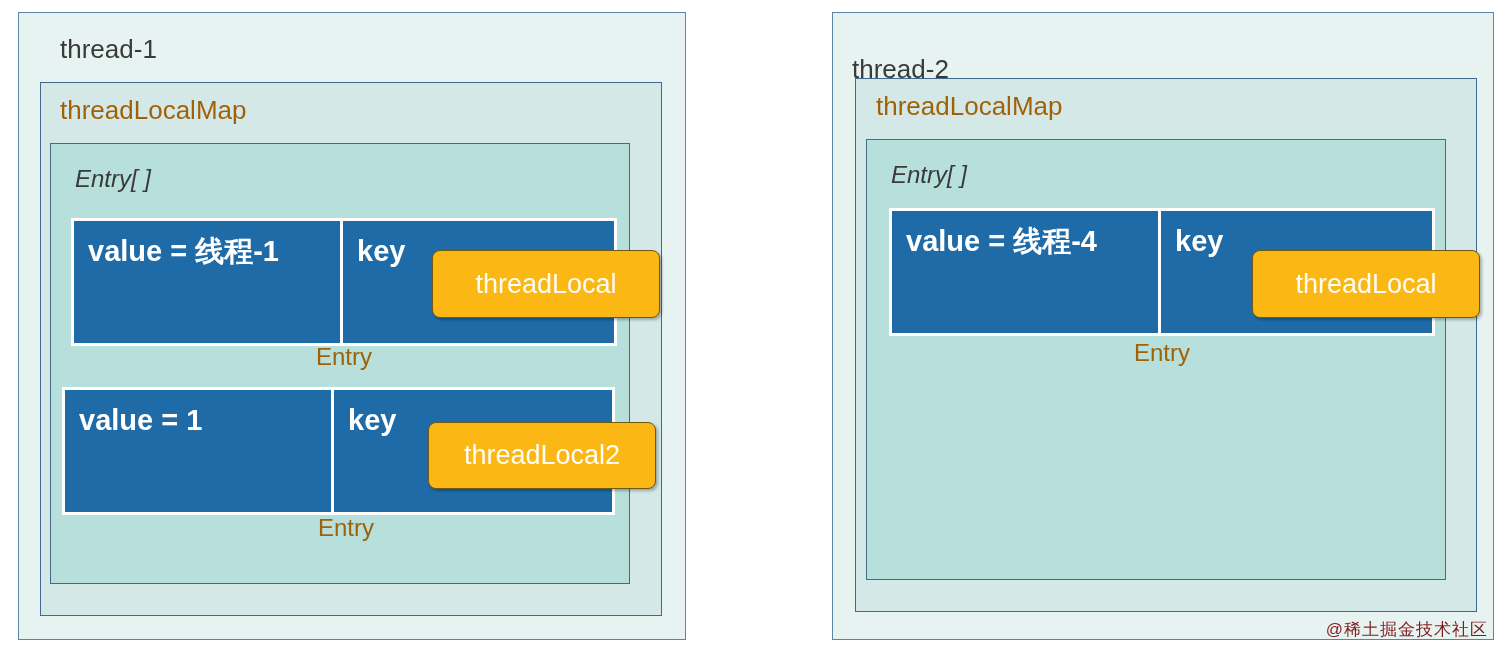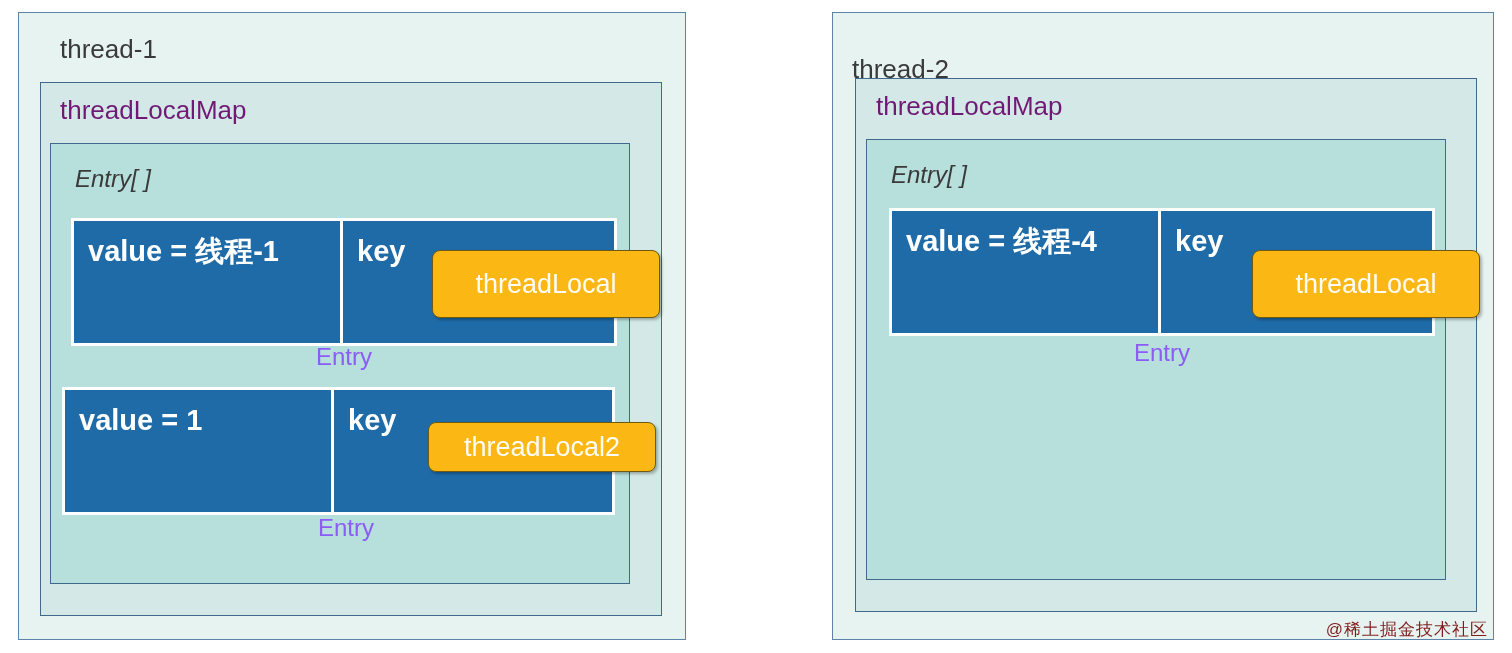--- a/index.html
+++ b/index.html
@@ -32,21 +32,21 @@
   
   .map-box {
     position: absolute;
     background: #d4e9e7;
     border: 1.6px solid #42698d;
     box-sizing: border-box;
   }
   .map-title {
     position: absolute;
     font-size: 26px;
-    color: #701a75;
+    color: #a16207;
     white-space: nowrap;
   }
 
   
   .array-box {
     position: absolute;
     background: #b7dfdb;
     border: 1.6px solid #3f6a8e;
     box-sizing: border-box;
   }
@@ -76,21 +76,21 @@
     font-weight: bold;
     line-height: 1.25;
     overflow: hidden;
   }
   .entry-cell.value-cell {
     border-right: 3px solid #ffffff;
   }
   .entry-caption {
     position: absolute;
     font-size: 24px;
-    color: #8b5cf6;
+    color: #a16207;
     text-align: center;
     white-space: nowrap;
   }
 
   
   .badge {
     position: absolute;
     background: #fbb714;
     border: 1.6px solid #6d5a10;
     border-radius: 8px;
@@ -131,21 +131,21 @@
   <div class="entry-cell value-cell" style="width:272px;">value = 线程-1</div>
   <div class="entry-cell" style="width:274px;">key</div>
 </div>
 <div class="badge" style="left:432px; top:250px; width:228px; height:68px;">threadLocal</div>
 <div class="entry-caption" style="left:71px; top:343px; width:546px;">Entry</div>
 
 <div class="entry" style="left:62px; top:387px; width:553px; height:128px;">
   <div class="entry-cell value-cell" style="width:272px;">value = 1</div>
   <div class="entry-cell" style="width:281px;">key</div>
 </div>
-<div class="badge" style="left:428px; top:422px; width:228px; height:50px;">threadLocal2</div>
+<div class="badge" style="left:428px; top:422px; width:228px; height:67px;">threadLocal2</div>
 <div class="entry-caption" style="left:73px; top:514px; width:546px;">Entry</div>
 
 <div class="thread-panel" style="left:832px; top:12px; width:662px; height:628px;"></div>
 <div class="thread-title" style="left:852px; top:30px;margin-top:24px;">thread-2</div>
 
 <div class="map-box" style="left:855px; top:78px; width:622px; height:534px;"></div>
 <div class="map-title" style="left:876px; top:91px;">threadLocalMap</div>
 
 <div class="array-box" style="left:866px; top:139px; width:580px; height:441px;"></div>
 <div class="array-title" style="left:891px; top:161px;">Entry[ ]</div>

